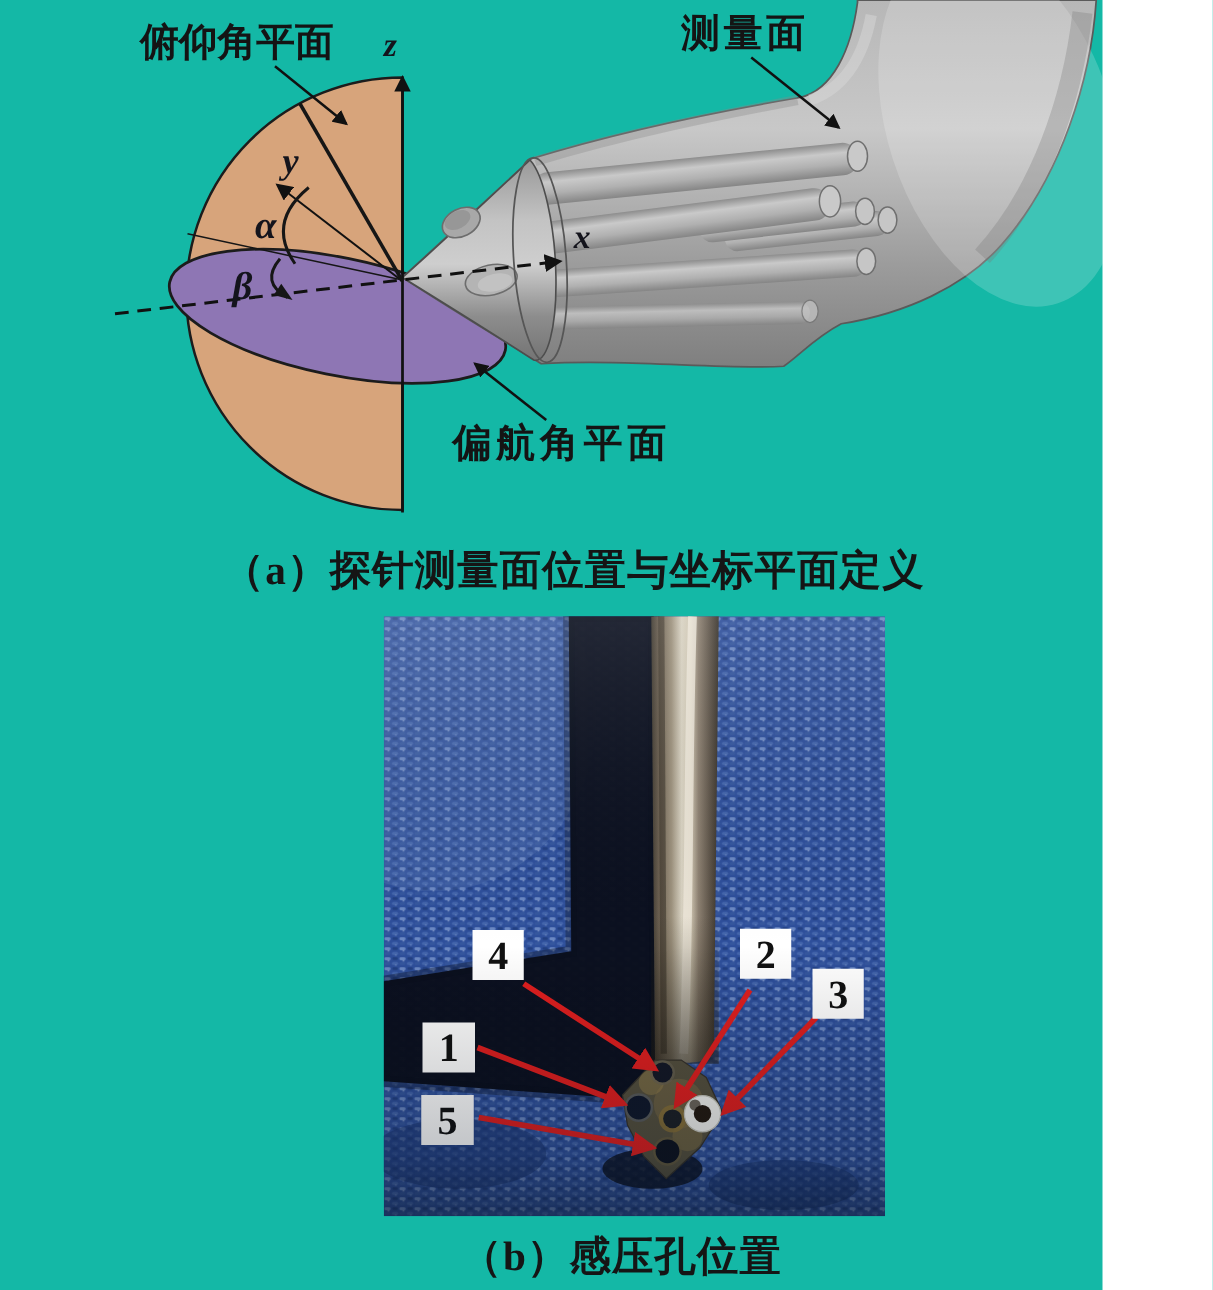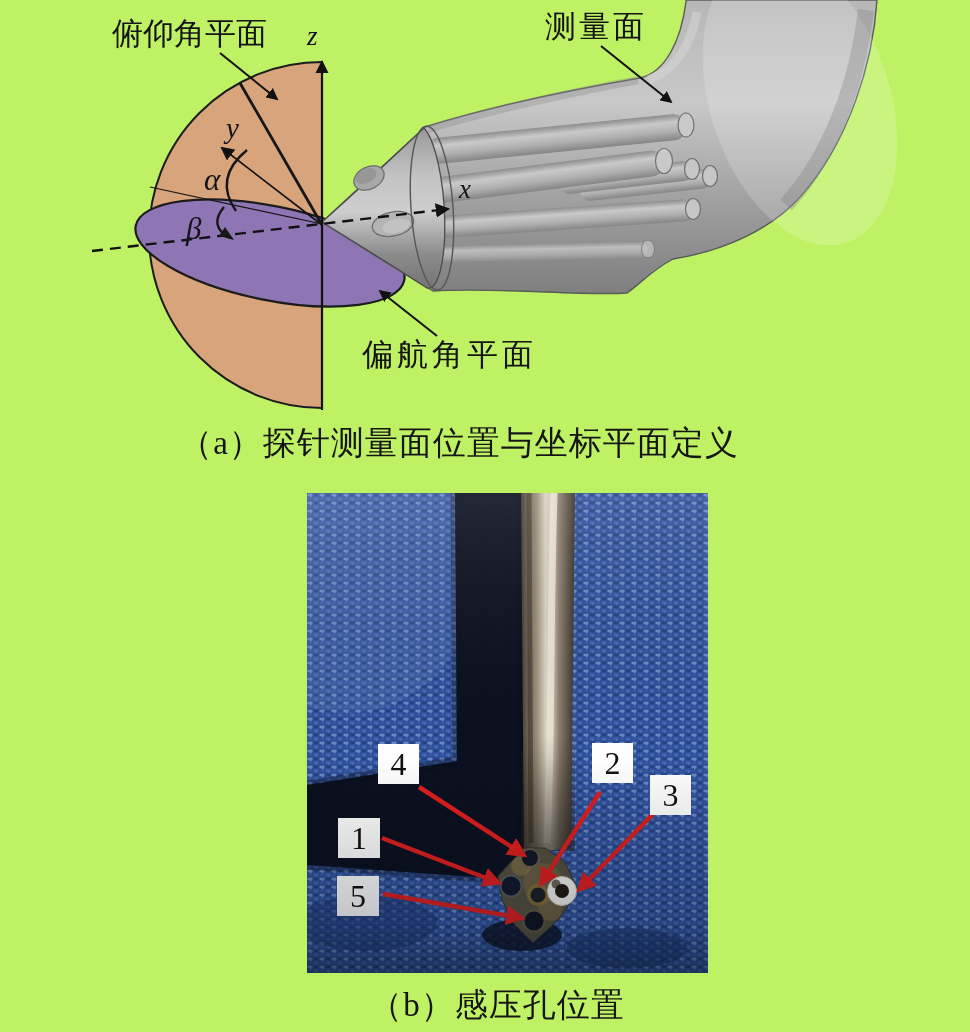--- a/index.html
+++ b/index.html
@@ -1,23 +1,23 @@
 <!DOCTYPE html>
 <html><head>
 <meta charset="utf-8">
 <style>
   html,body{margin:0;padding:0;background:#ffffff;}
-  .page{position:relative;width:970px;height:1032px;background:#bef264;overflow:hidden;
-        font-family:"Liberation Serif","DejaVu Serif",serif;}
+  .page{position:relative;width:882px;height:1032px;background:#14b8a6;overflow:hidden;
+        font-family:"Liberation Serif","DejaVu Serif",serif;font-weight:bold;}
   .panel-svg{position:absolute;display:block;}
   #panelA{left:0;top:0;}
   #panelB{left:307px;top:493px;}
   .caption{position:absolute;text-align:center;color:#151515;font-size:33px;
            font-family:"Liberation Serif","DejaVu Serif",serif;letter-spacing:1px;white-space:nowrap;}
-  #capA{left:0;top:421px;width:918px;}
+  #capA{left:0;top:434px;width:918px;}
   #capB{left:0;top:983px;width:994px;}
   text{font-family:"Liberation Serif","DejaVu Serif",serif;}
   .cjk{font-size:31px;fill:#141414;}
   .math{font-style:italic;fill:#14141c;}
 </style>
 </head>
 <body>
 
 <div class="page">
 

